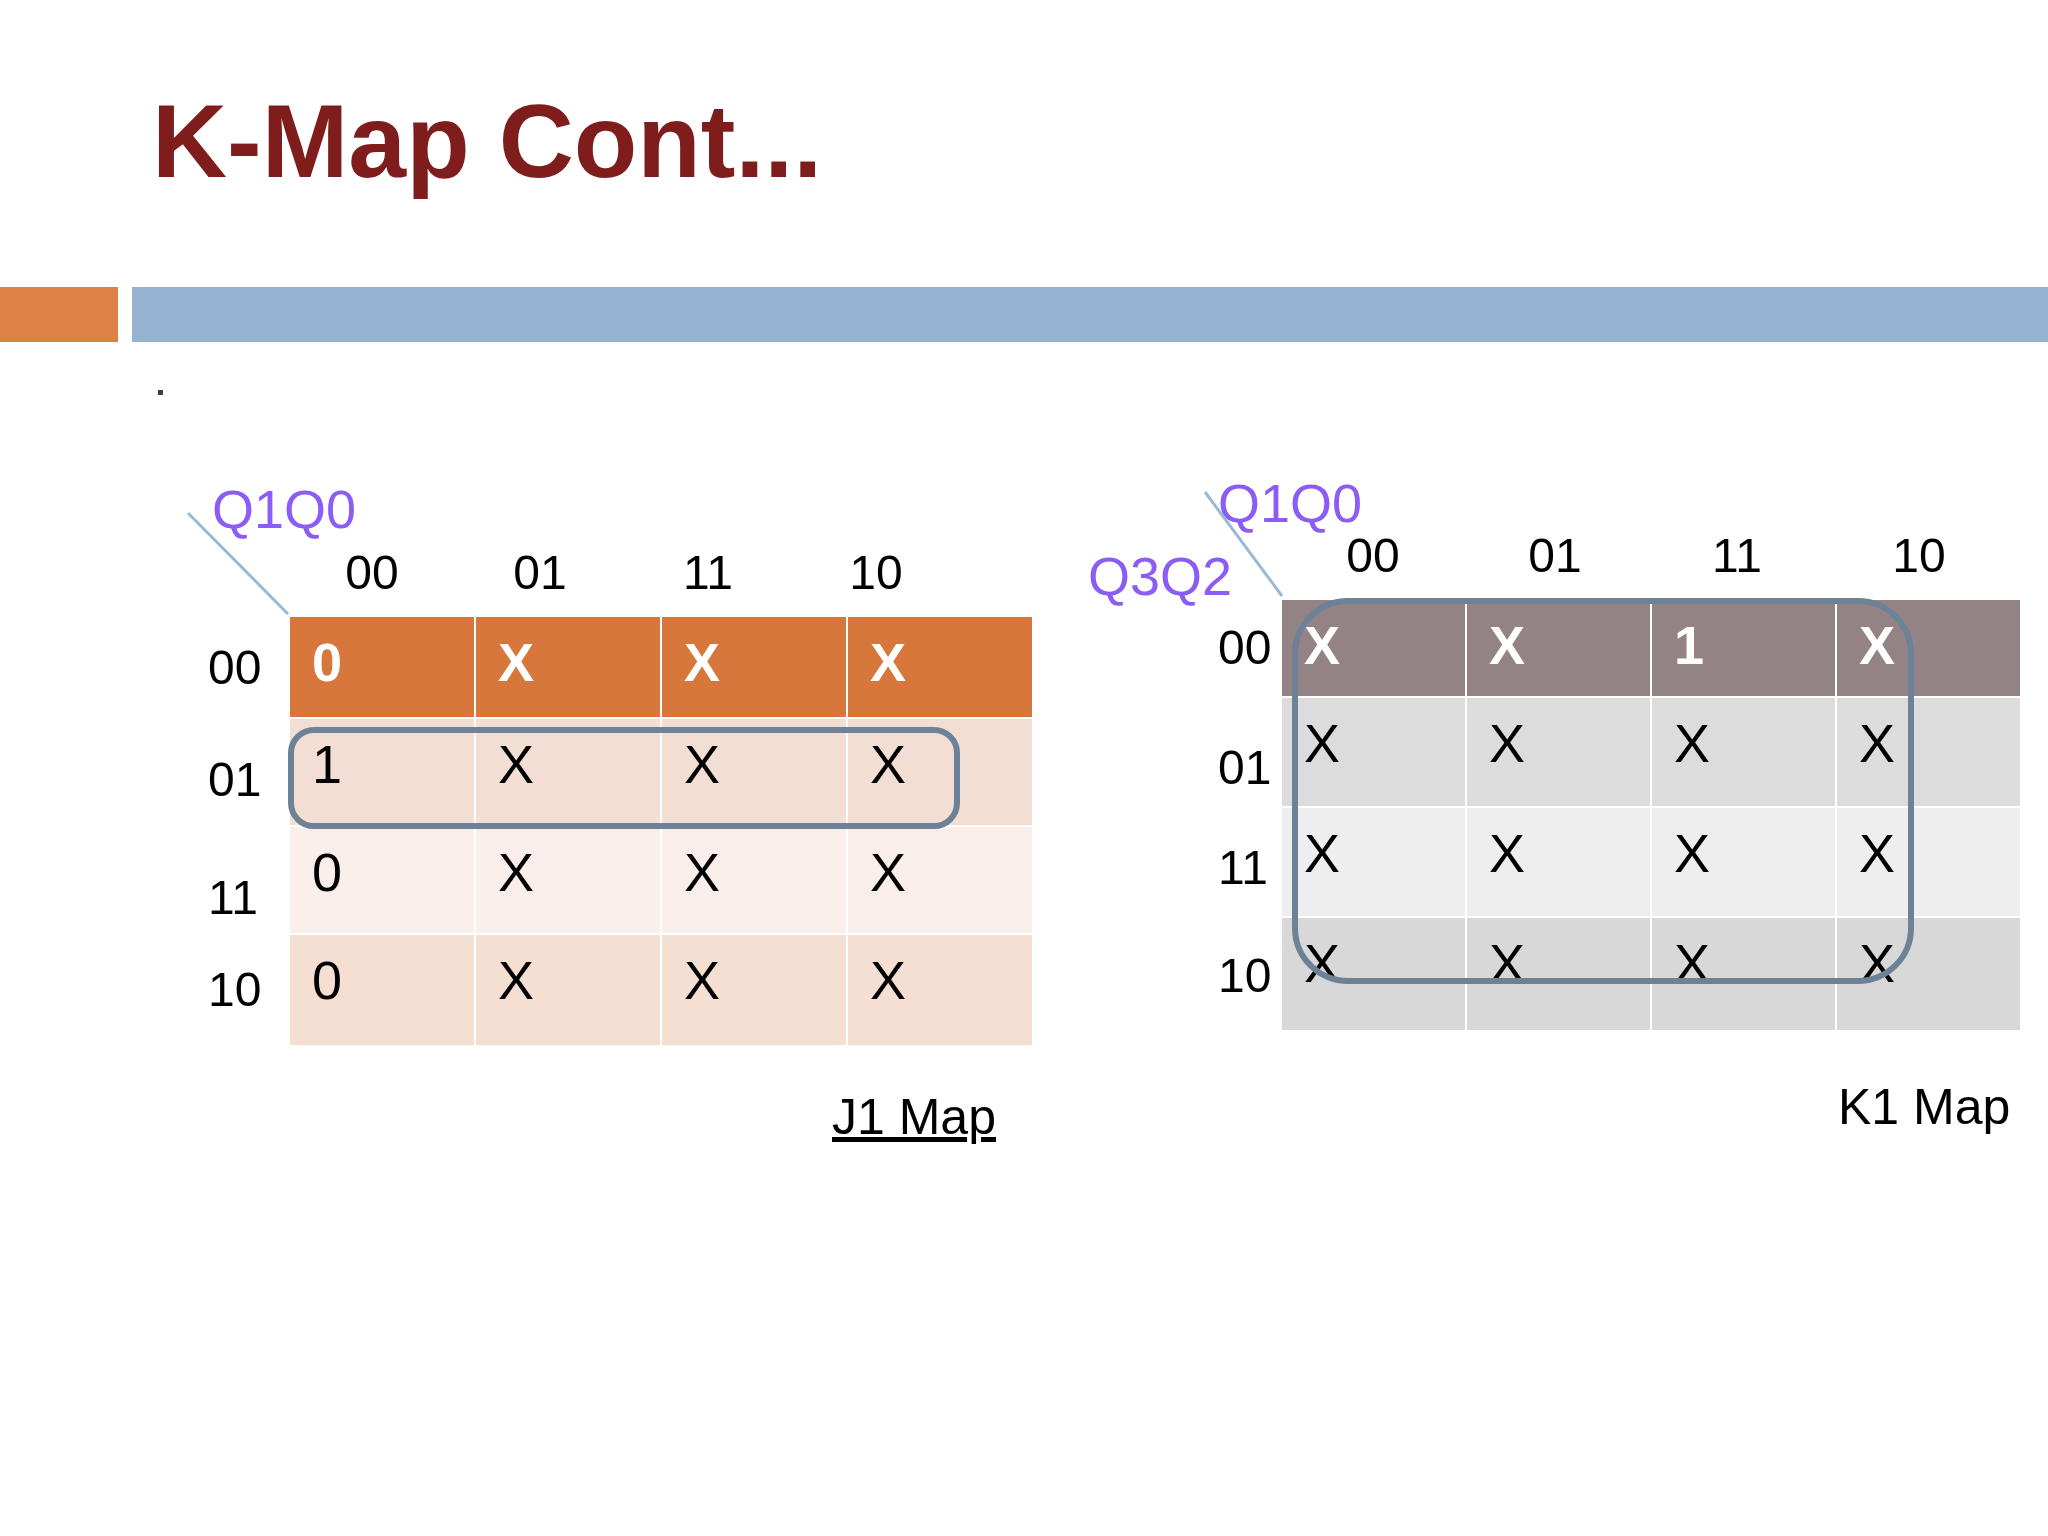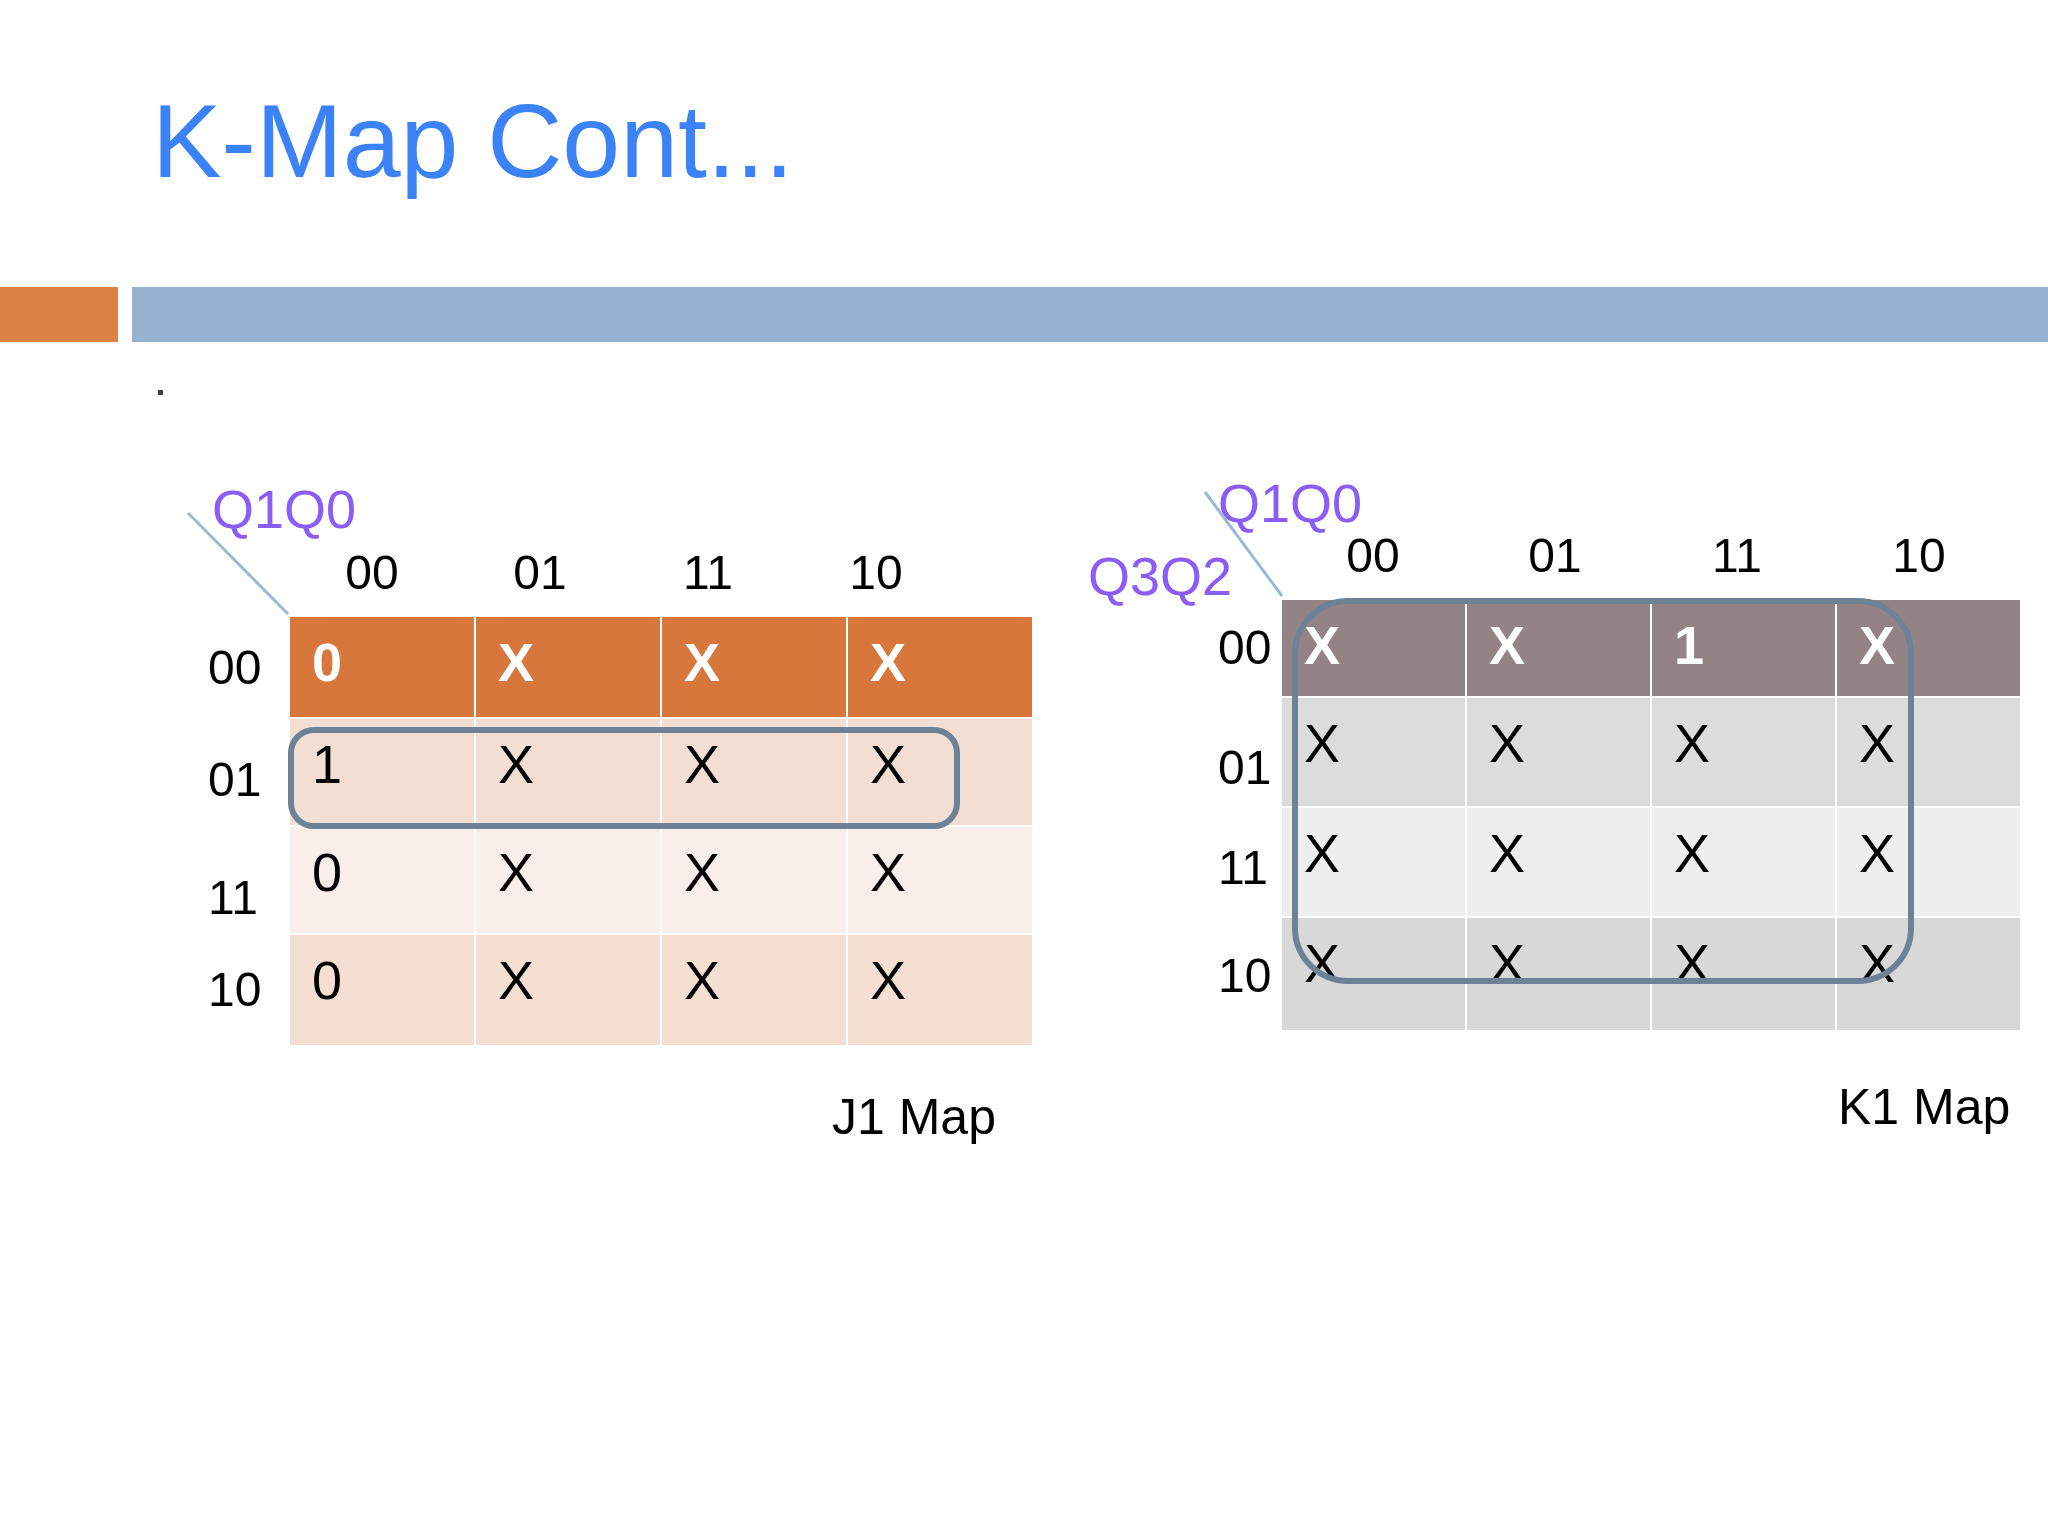--- a/index.html
+++ b/index.html
@@ -16,22 +16,22 @@
     -webkit-font-smoothing: antialiased;
   }
 
   
   .slide-title {
     position: absolute;
     left: 152px;
     top: 82px;
     font-size: 104px;
     line-height: 1.15;
-    font-weight: 400;
-    color: #3b82f6;
+    font-weight: 700;
+    color: #7f1d1d;
     letter-spacing: 0px;
     white-space: nowrap;
   }
 
   
   .accent-orange {
     position: absolute;
     left: 0px;
     top: 287px;
     width: 118px;
@@ -235,21 +235,21 @@
           </td>
       <td>
             <span class="cell-text">X</span>
           </td>
     </tr>
   </tbody>
     </table>
 
   <div class="group-outline group-j1"></div>
 
-  <div class="map-caption" style="left:832px; top:1088px;">J1 Map</div>
+  <div class="map-caption" style="left:832px; top:1088px;text-decoration:underline;">J1 Map</div>
 </div>
 
 <div class="kmap k1">
 
   <div class="corner-label" style="left:1218px; top:472px;">Q1Q0</div>
   <div class="corner-label" style="left:1088px; top:545px;">Q3Q2</div>
   <svg class="diag-svg" style="left:0px; top:0px; width:2048px; height:1536px;">
     <line x1="1205" y1="492" x2="1282" y2="596" stroke="#9ab9d4" stroke-width="3"></line>
   </svg>
 

